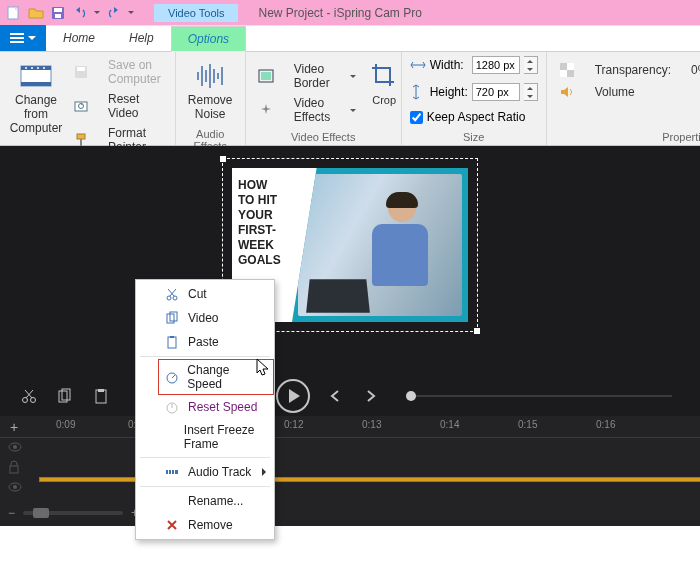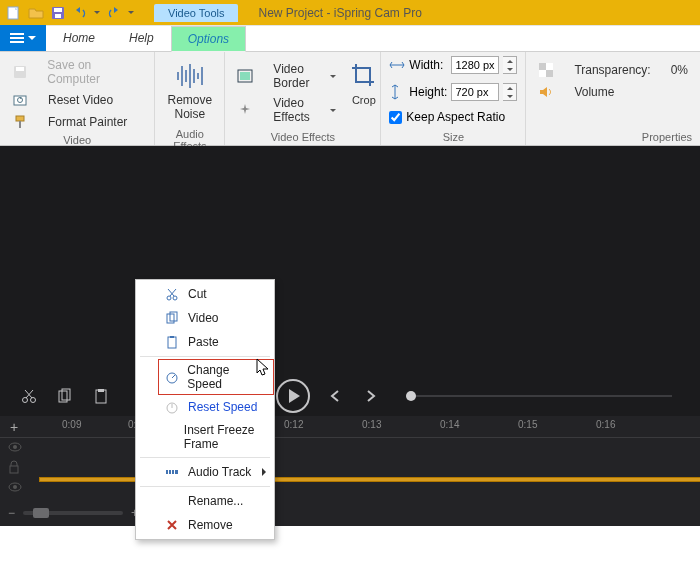--- a/index.html
+++ b/index.html
@@ -1,19 +1,19 @@
 <!DOCTYPE html>
 <html><head>
 <meta charset="utf-8">
 <style>
 * { margin: 0; padding: 0; box-sizing: border-box; font-family: 'Segoe UI', Tahoma, sans-serif; font-size: 12px; user-select: none; }
 body { width: 700px; height: 566px; overflow: hidden; background: #fff; }
 
 
-.title-bar { height: 26px; background: #eab308; display: flex; align-items: center; padding: 0 6px; border-bottom: 1px solid #e5e5e5; }
+.title-bar { height: 26px; background: #f9a8d4; display: flex; align-items: center; padding: 0 6px; border-bottom: 1px solid #e5e5e5; }
 .qat { display: flex; gap: 6px; align-items: center; }
 .qat-icon { width: 16px; height: 16px; display: flex; align-items: center; justify-content: center; }
 .context-tab-group { margin-left: 20px; background: #b5e0ff; padding: 3px 14px; color: #1a5a8e; font-size: 11px; border-radius: 2px 2px 0 0; }
 .doc-title { margin-left: 20px; color: #555; font-size: 12px; }
 
 
 .ribbon-tabs { height: 26px; background: #fff; display: flex; align-items: flex-end; border-bottom: 1px solid #d0d0d0; }
 .file-tab { background: #0078d7; color: #fff; padding: 5px 10px; display: flex; align-items: center; gap: 4px; height: 26px; }
 .file-tab::after { content: ''; width: 0; height: 0; border-left: 4px solid transparent; border-right: 4px solid transparent; border-top: 4px solid #fff; }
 .tab { padding: 5px 16px; color: #3c3c3c; cursor: pointer; border: 1px solid transparent; height: 26px; font-style: italic; }
@@ -76,21 +76,21 @@
 .track-icons { position:absolute; left:8px; top:4px; display:flex; flex-direction:column; gap:8px; color:#555; }
 .clip { position:absolute; left:40px; right:0; top:40px; height:3px; background:#d69a1e; box-shadow: 0 0 0 1px #b07700; }
 .zoom-bar { position:absolute; left:8px; bottom:6px; display:flex; align-items:center; gap:8px; color:#888; }
 .zoom-track { width:100px; height:4px; background:#3c3c3f; border-radius:2px; position:relative; }
 .zoom-thumb { position:absolute; left:10px; top:-3px; width:16px; height:10px; background:#6a6a6d; border-radius:2px; }
 
 
 .ctx-menu { position:absolute; left:135px; top:279px; width:140px; background:#fff; border:1px solid #c5c5c5; box-shadow: 2px 3px 6px rgba(0,0,0,.25); z-index:50; padding: 2px 0; }
 .ctx-item { display:flex; align-items:center; padding: 4px 10px 4px 6px; gap:8px; color:#222; font-size:12px; cursor:pointer; position:relative;margin-left:22px; }
 .ctx-item .ci { width:16px; height:16px; display:flex; align-items:center; justify-content:center; color:#4173b3; }
-.ctx-item.disabled { color:#1d4ed8; }
+.ctx-item.disabled { color:#701a75; }
 .ctx-item.disabled .ci { color:#bcbcbc; }
 .ctx-item.highlight { outline: 1px solid #d13a2a; outline-offset: -1px; }
 .ctx-item .arrow { position:absolute; right:8px; width:0; height:0; border-top:4px solid transparent; border-bottom:4px solid transparent; border-left:4px solid #333; }
 .ctx-sep { height:1px; background:#e1e1e1; margin: 2px 4px; }
 .cursor { position:absolute; left:255px; top:358px; z-index:60; width:18px; height:22px; }
 
 svg { display:block; }
 </style>
 </head>
 <body>
@@ -144,20 +144,34 @@
   </div>
   <div class="tab">Home</div>
   <div class="tab">Help</div>
   <div class="tab contextual active">Options</div>
 </div>
 
 <div class="ribbon-body">
 
   <div class="ribbon-group" style="width:200px">
     <div class="ribbon-group-content">
+      <div class="big-btn">
+        <div class="big-btn-icon">
+            <svg width="32" height="28">
+              <rect x="1" y="4" width="30" height="20" fill="#fff" stroke="#6a90c4"></rect>
+              <rect x="1" y="4" width="30" height="4" fill="#3f6aa6"></rect>
+              <rect x="1" y="20" width="30" height="4" fill="#3f6aa6"></rect>
+              <circle cx="6" cy="6" r="1" fill="#fff"></circle>
+              <circle cx="12" cy="6" r="1" fill="#fff"></circle>
+              <circle cx="18" cy="6" r="1" fill="#fff"></circle>
+              <circle cx="24" cy="6" r="1" fill="#fff"></circle>
+            </svg>
+          </div>
+        <div class="big-btn-label"><span>Change from</span><br><span>Computer</span></div>
+      </div>
       <div class="small-btns">
         <div class="small-btn disabled">
             <span class="icn">
               <svg width="14" height="14">
                 <rect x="1" y="1" width="12" height="12" fill="#dcdcdc" rx="1"></rect>
                 <rect x="3" y="2" width="8" height="4" fill="#fff"></rect>
               </svg>
             </span>
             <span>Save on Computer</span>
           </div>
@@ -306,20 +320,38 @@
             </span>
             <span>Volume</span>
           </div>
       </div>
     </div>
     <div class="ribbon-group-label" style="text-align:right">Properties</div>
   </div>
 </div>
 
 <div class="preview">
+  <div class="sel-box">
+    <div class="slide">
+      <div class="slide-left">
+        <div>HOW TO HIT YOUR</div>
+        <div>FIRST-WEEK GOALS</div>
+      </div>
+      <div class="slide-right">
+        <div class="photo">
+          <div class="person">
+              <div class="hair"></div>
+              <div class="head"></div>
+              <div class="body"></div>
+            </div>
+          <div class="laptop"></div>
+        </div>
+      </div>
+    </div>
+  </div>
 
   <div class="playback" style="position:absolute; left:0; right:0; bottom:0">
     <span class="pb-btn">
         <svg width="16" height="16">
           <circle cx="4" cy="12" r="2.5" fill="none" stroke="#c4c4c6"></circle>
           <circle cx="12" cy="12" r="2.5" fill="none" stroke="#c4c4c6"></circle>
           <path d="M5 10L12 2M11 10L4 2" stroke="#c4c4c6"></path>
         </svg>
       </span>
     <span class="pb-btn">
@@ -354,21 +386,21 @@
       </span>
     <div class="scrub">
         <div class="scrub-head"></div>
       </div>
   </div>
 </div>
 
 <div class="timeline">
   <div class="ruler">
     <span class="add">+</span>
-    <span class="tick" style="left:62px">0:09</span>
+    <span class="tick" style="left:56px">0:09</span>
     <span class="tick" style="left:128px">0:10</span>
     <span class="tick" style="left:206px">0:11</span>
     <span class="tick" style="left:284px">0:12</span>
     <span class="tick" style="left:362px">0:13</span>
     <span class="tick" style="left:440px">0:14</span>
     <span class="tick" style="left:518px">0:15</span>
     <span class="tick" style="left:596px">0:16</span>
   </div>
   <div class="tracks">
     <div class="track-icons">

